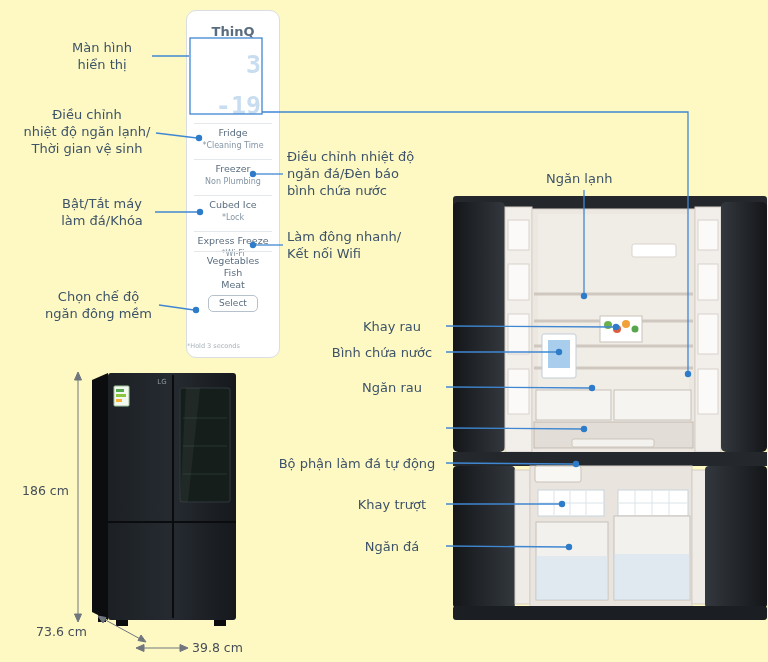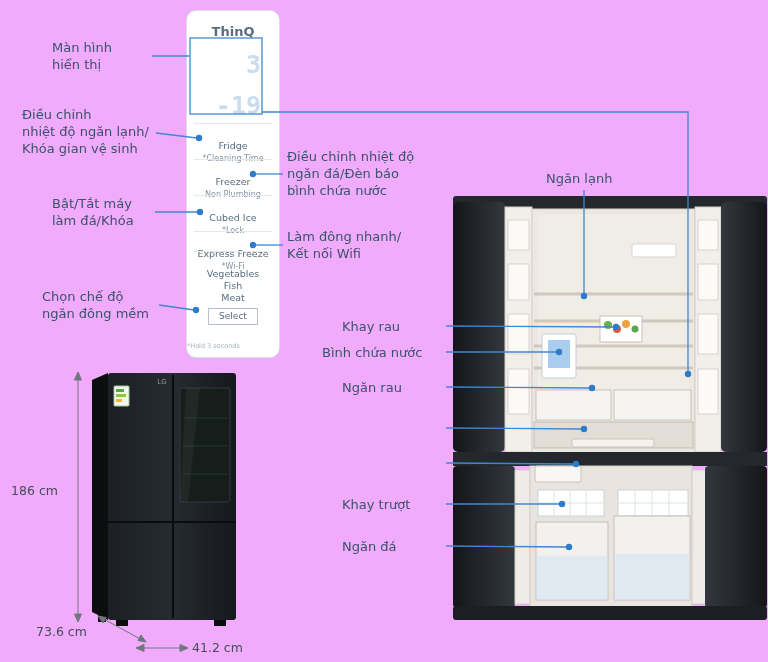--- a/index.html
+++ b/index.html
@@ -1,36 +1,36 @@
 <!DOCTYPE html>
 <html><head>
 <meta charset="utf-8">
 <style>
   * { margin:0; padding:0; box-sizing:border-box; }
   html,body { background:#ffffff; }
   body { font-family:"DejaVu Sans","Liberation Sans",sans-serif; }
-  .canvas { position:relative; width:768px; height:662px; background:#f0abfc; overflow:hidden; }
+  .canvas { position:relative; width:768px; height:662px; background:#fef9c3; overflow:hidden; }
 
   .callout { position:absolute; font-size:13px; line-height:17px; color:#3d5369; white-space:pre-line; z-index:12; }
-  .callout.r { text-align:left; }
+  .callout.r { text-align:center; }
   .dim { position:absolute; font-size:12.5px; color:#454e58; z-index:12; }
 
   .panel { position:absolute; left:186px; top:10px; width:94px; height:348px; background:#fff;
            border:1px solid #d9dee2; border-radius:10px; z-index:2; }
   .p-brand { position:absolute; top:13px; width:100%; text-align:center; font-size:13px; font-weight:700; color:#5a6d7f; }
   .p-display { position:absolute; left:10px; top:34px; width:64px; height:76px; text-align:right;
                color:#c8ddf0; font-family:"DejaVu Sans Mono",monospace; font-weight:700; }
   .p-digit.t { font-size:25px; line-height:30px; margin-top:5px; }
   .p-digit.b { font-size:25px; line-height:30px; margin-top:11px; }
-  .p-sec { position:absolute; left:7px; right:7px; border-top:1px solid #e4e8ea; text-align:center; padding-top:16px; }
+  .p-sec { position:absolute; left:7px; right:7px; border-top:1px solid #e4e8ea; text-align:center; padding-top:3px; }
   .p-sec .l1 { font-size:9.5px; color:#5a6d7f; line-height:12px; }
   .p-sec .l2 { font-size:8px;  color:#8495a5; line-height:11px; margin-top:1px; }
   .s1{top:112px} .s2{top:148px} .s3{top:184px} .s4{top:220px} .s5{top:240px}
   .p-select { display:inline-block; margin-top:4px; padding:2px 10px 3px; border:1px solid #b6c1cb;
-              border-radius:0; font-size:9px; color:#5a6d7f; }
+              border-radius:5px; font-size:9px; color:#5a6d7f; }
   .p-foot { position:absolute; bottom:7px; width:100%; text-align:left; font-size:6.5px; color:#a7b2bc; }
 
   .ill { position:absolute; z-index:1; }
   .overlay { position:absolute; left:0; top:0; z-index:10; pointer-events:none; }
 </style>
 </head>
 <body>
 
 <div class="canvas">
 
@@ -207,34 +207,35 @@
       <line x1="139" y1="648" x2="185" y2="648"></line>
       <polygon points="136,648 144,644.5 144,651.5"></polygon>
       <polygon points="188,648 180,644.5 180,651.5"></polygon>
     </g>
   </svg>
 
   <div class="callout r" style="left:52px;  top:39px;  width:100px">Màn hình
 hiển thị</div>
   <div class="callout r" style="left:22px;  top:106px; width:130px">Điều chỉnh
 nhiệt độ ngăn lạnh/
-Khóa gian vệ sinh</div>
+Thời gian vệ sinh</div>
   <div class="callout r" style="left:42px;  top:288px; width:113px">Chọn chế độ
 ngăn đông mềm</div>
   <div class="callout r" style="left:52px;  top:195px; width:100px">Bật/Tắt máy
 làm đá/Khóa</div>
   <div class="callout" style="left:287px; top:148px; width:150px">Điều chỉnh nhiệt độ
 ngăn đá/Đèn báo
 bình chứa nước</div>
   <div class="callout" style="left:287px; top:228px; width:150px">Làm đông nhanh/
 Kết nối Wifi</div>
   <div class="callout" style="left:546px; top:170px; width:90px">Ngăn lạnh</div>
   <div class="callout r" style="left:342px; top:318px; width:100px">Khay rau</div>
   <div class="callout r" style="left:322px; top:344px; width:120px">Bình chứa nước</div>
   <div class="callout r" style="left:342px; top:379px; width:100px">Ngăn rau</div>
+  <div class="callout r" style="left:272px; top:455px; width:170px">Bộ phận làm đá tự động</div>
   <div class="callout r" style="left:342px; top:496px; width:100px">Khay trượt</div>
   <div class="callout r" style="left:342px; top:538px; width:100px">Ngăn đá</div>
 
-  <div class="dim" style="left:6px;  top:483px; width:52px; text-align:right">186 cm</div>
+  <div class="dim" style="left:22px;  top:483px; width:52px; text-align:left">186 cm</div>
   <div class="dim" style="left:36px;  top:624px; width:60px">73.6 cm</div>
-  <div class="dim" style="left:192px; top:640px; width:64px">41.2 cm</div>
+  <div class="dim" style="left:192px; top:640px; width:64px">39.8 cm</div>
 
 </div>
 
 </body></html>

